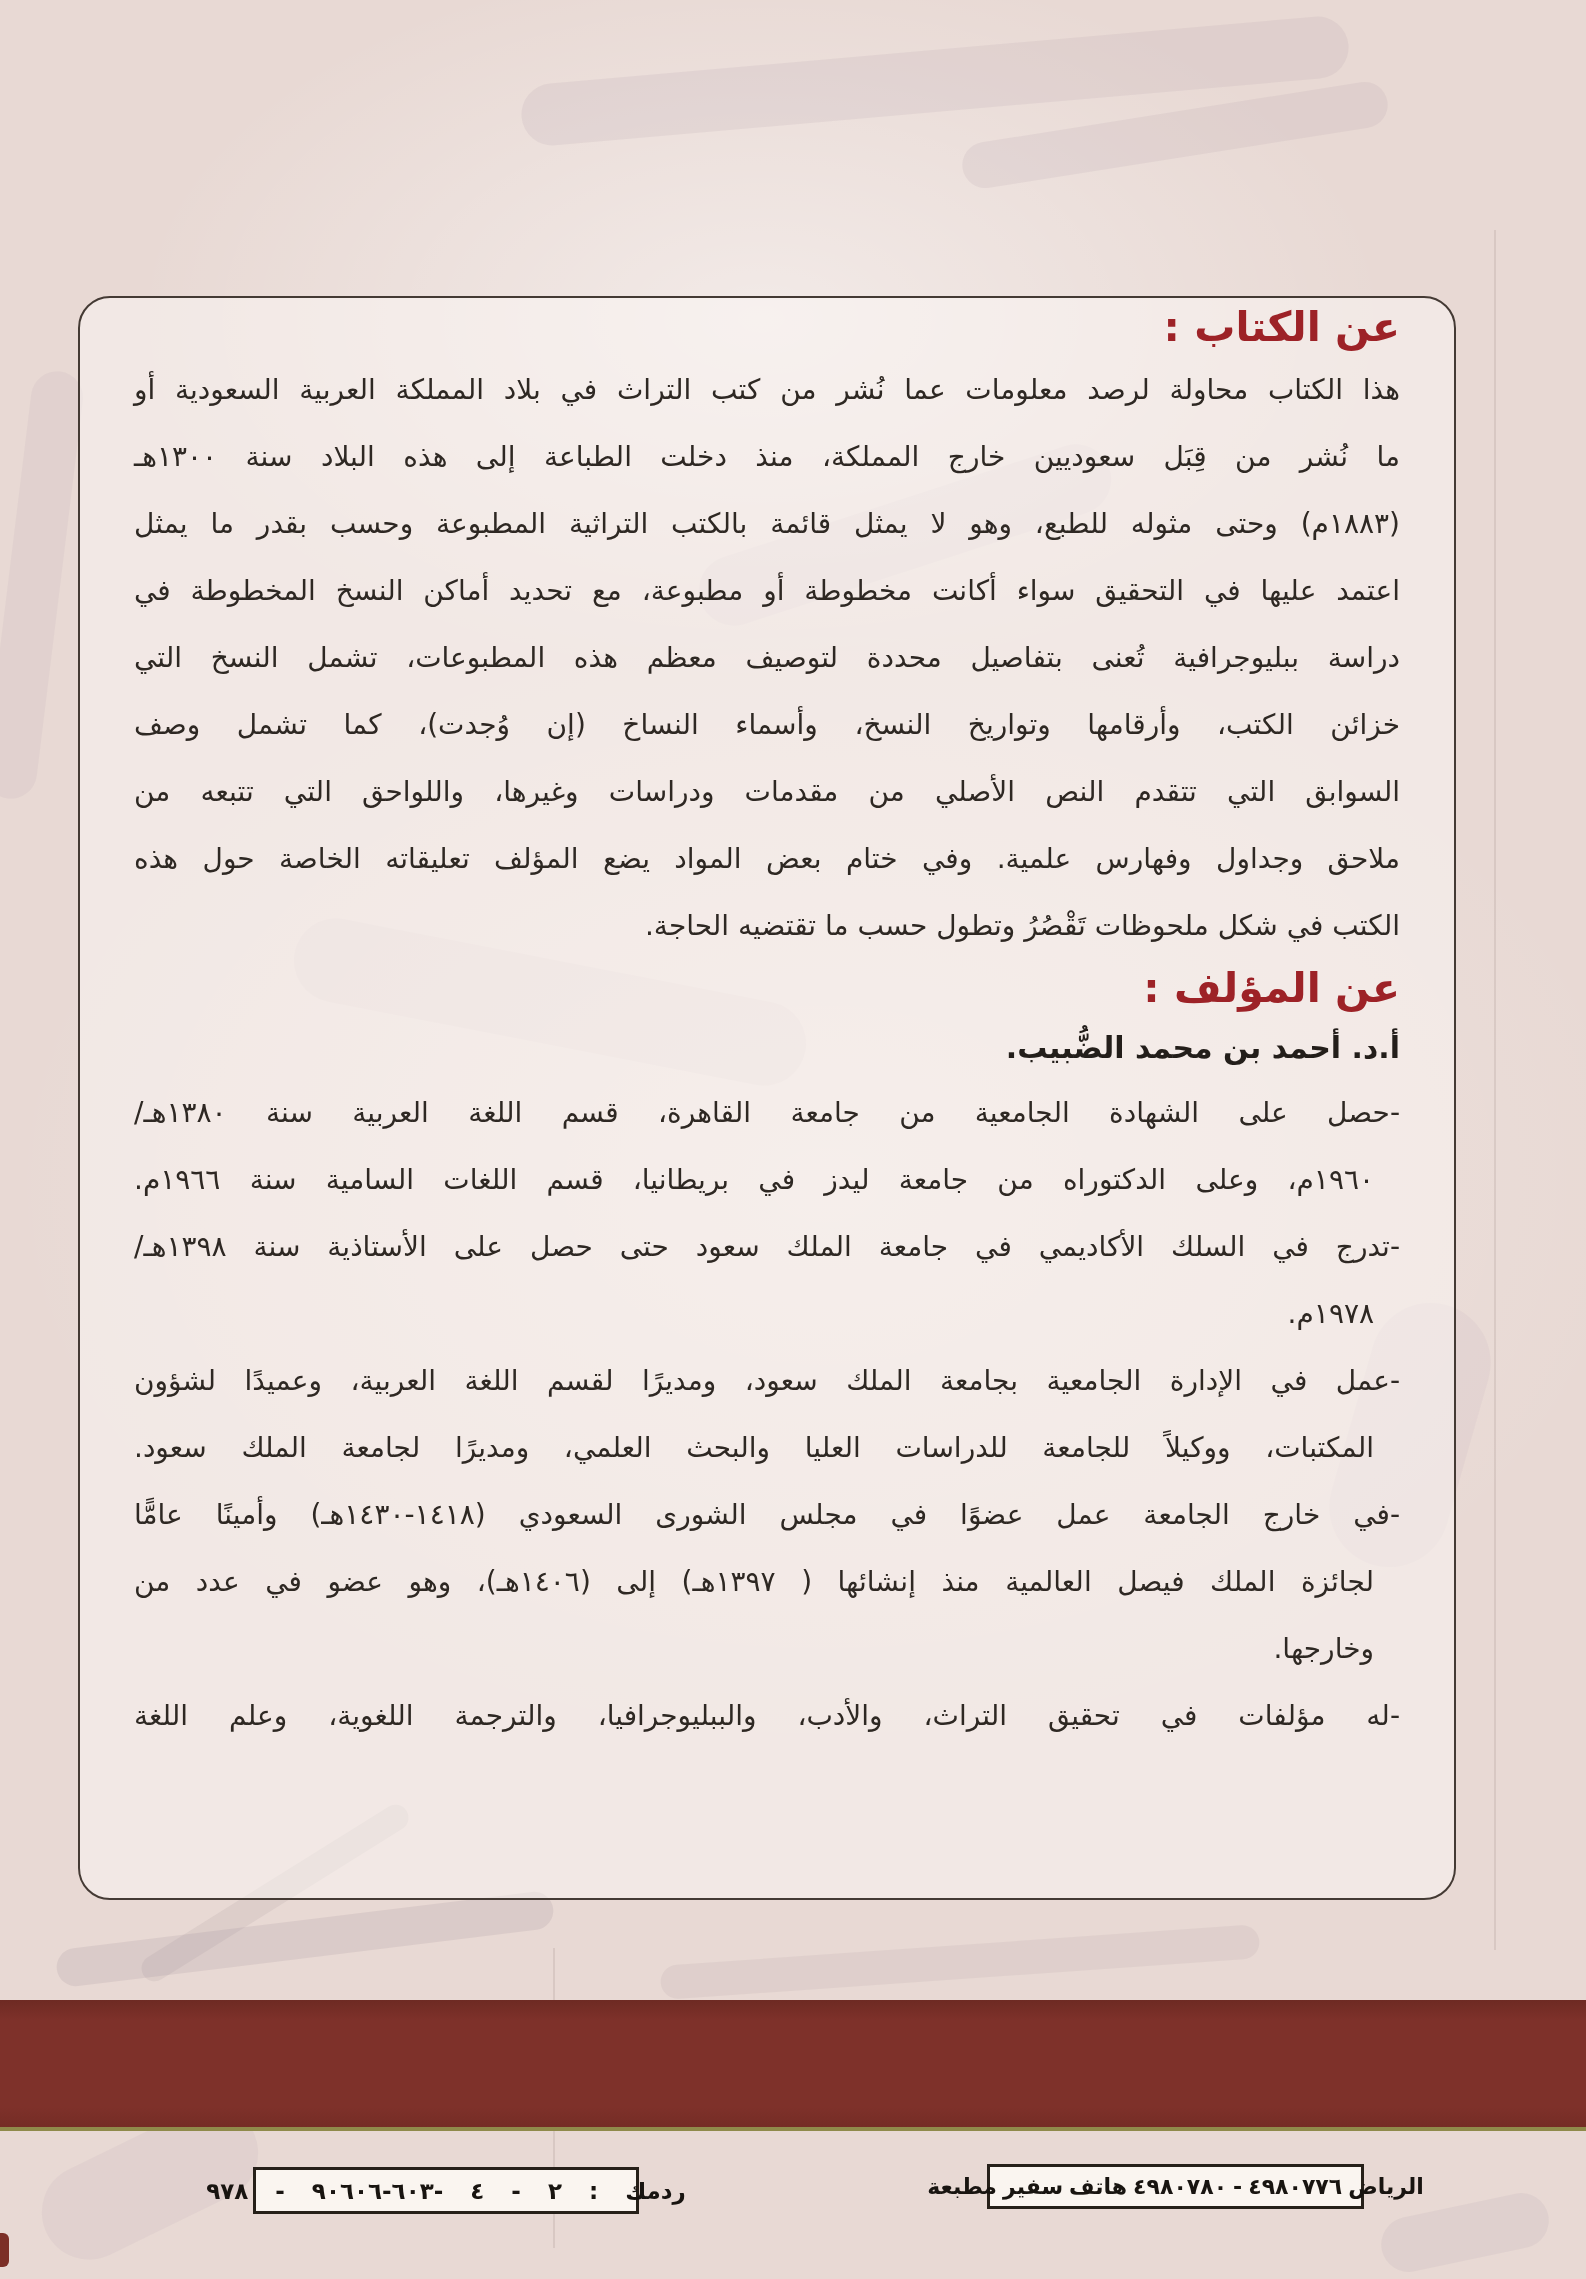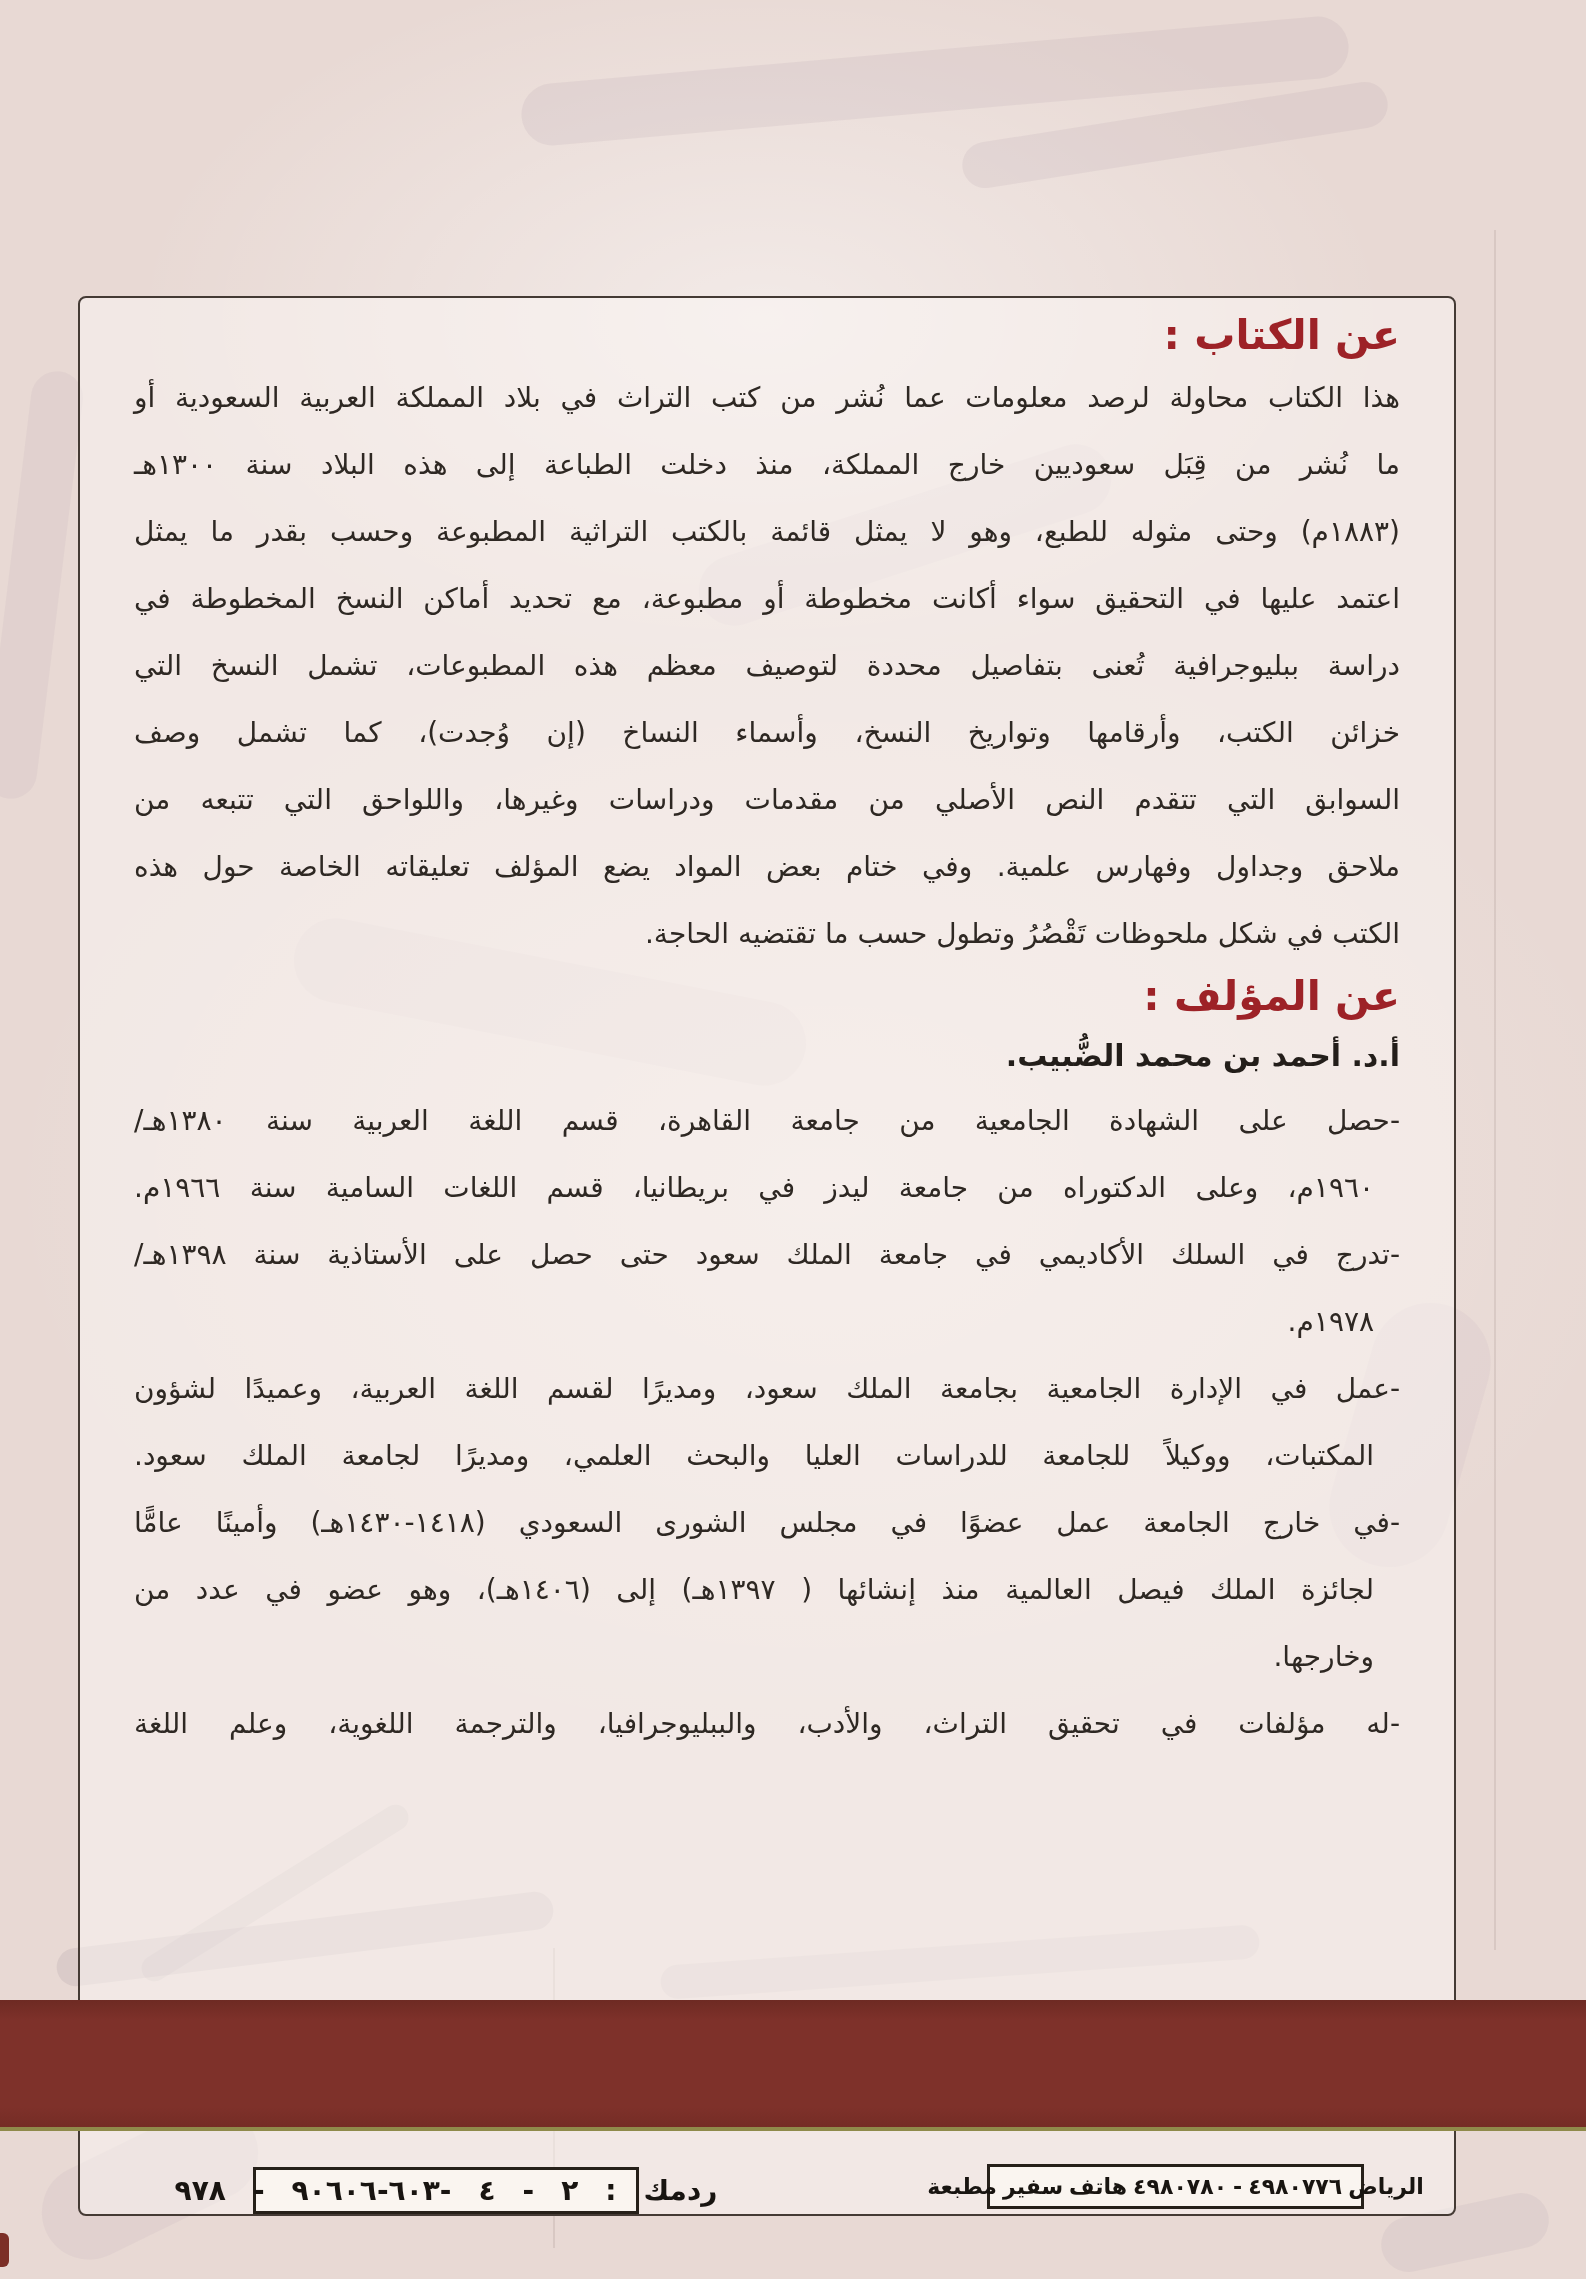--- a/index.html
+++ b/index.html
@@ -27,25 +27,25 @@
   .wm9{left:1350px;top:1300px;width:120px;height:270px;transform:rotate(16deg);background:rgba(168,146,162,0.08);}
   .wm10{left:35px;top:2135px;width:230px;height:95px;transform:rotate(-26deg);background:rgba(168,146,162,0.10);}
   .wm11{left:1380px;top:2205px;width:170px;height:55px;transform:rotate(-12deg);background:rgba(168,146,162,0.12);}
   .crease{position:absolute;background:rgba(130,110,102,0.15);}
   .c1{left:1494px;top:230px;width:2px;height:1720px;}
   .c2{left:553px;top:1948px;width:2px;height:300px;}
   .speck{position:absolute;left:0;top:2233px;width:9px;height:34px;background:#7c2f27;border-radius:0 6px 6px 0;}
 
   
   .content-box{
-    position:absolute;left:78px;top:296px;width:1378px;height:1920px;
+    position:absolute;left:78px;top:296px;width:1378px;height:1604px;
     box-sizing:border-box;
-    border:2.5px solid #443a34;border-radius:8px;
+    border:2.5px solid #443a34;border-radius:32px;
     background:rgba(252,248,245,0.50);
-    padding:8px 54px 0 54px;
+    padding:0 54px 0 54px;
     z-index:2;
   }
   .heading{
     direction:rtl;text-align:right;margin:0;
     font-size:41px;line-height:58px;font-weight:800;
     color:#9d2227;letter-spacing:0.5px;
   }
   .ln{
     direction:rtl;
     text-align:justify;text-align-last:justify;text-justify:inter-word;
@@ -69,21 +69,21 @@
   
   .fbox{
     position:absolute;box-sizing:border-box;
     display:flex;align-items:center;justify-content:center;
     direction:ltr;
     background:#faf5f0;border:3px solid #262019;
     font-weight:bold;color:#181410;
     z-index:3;white-space:nowrap;
   }
   .fbox .part{unicode-bidi:isolate;direction:ltr;white-space:pre;}
-  .isbn{left:253px;top:2167px;width:386px;height:47px;gap:27px;font-size:28px;}
+  .isbn{left:253px;top:2167px;width:386px;height:47px;gap:27px;font-size:23px;}
   .press{left:987px;top:2164px;width:377px;height:45px;gap:6px;font-size:22px;}
 </style>
 </head>
 <body>
 
 <div class="page">
 
   <div>
     <div class="wm wm1"></div>
     <div class="wm wm2"></div>

